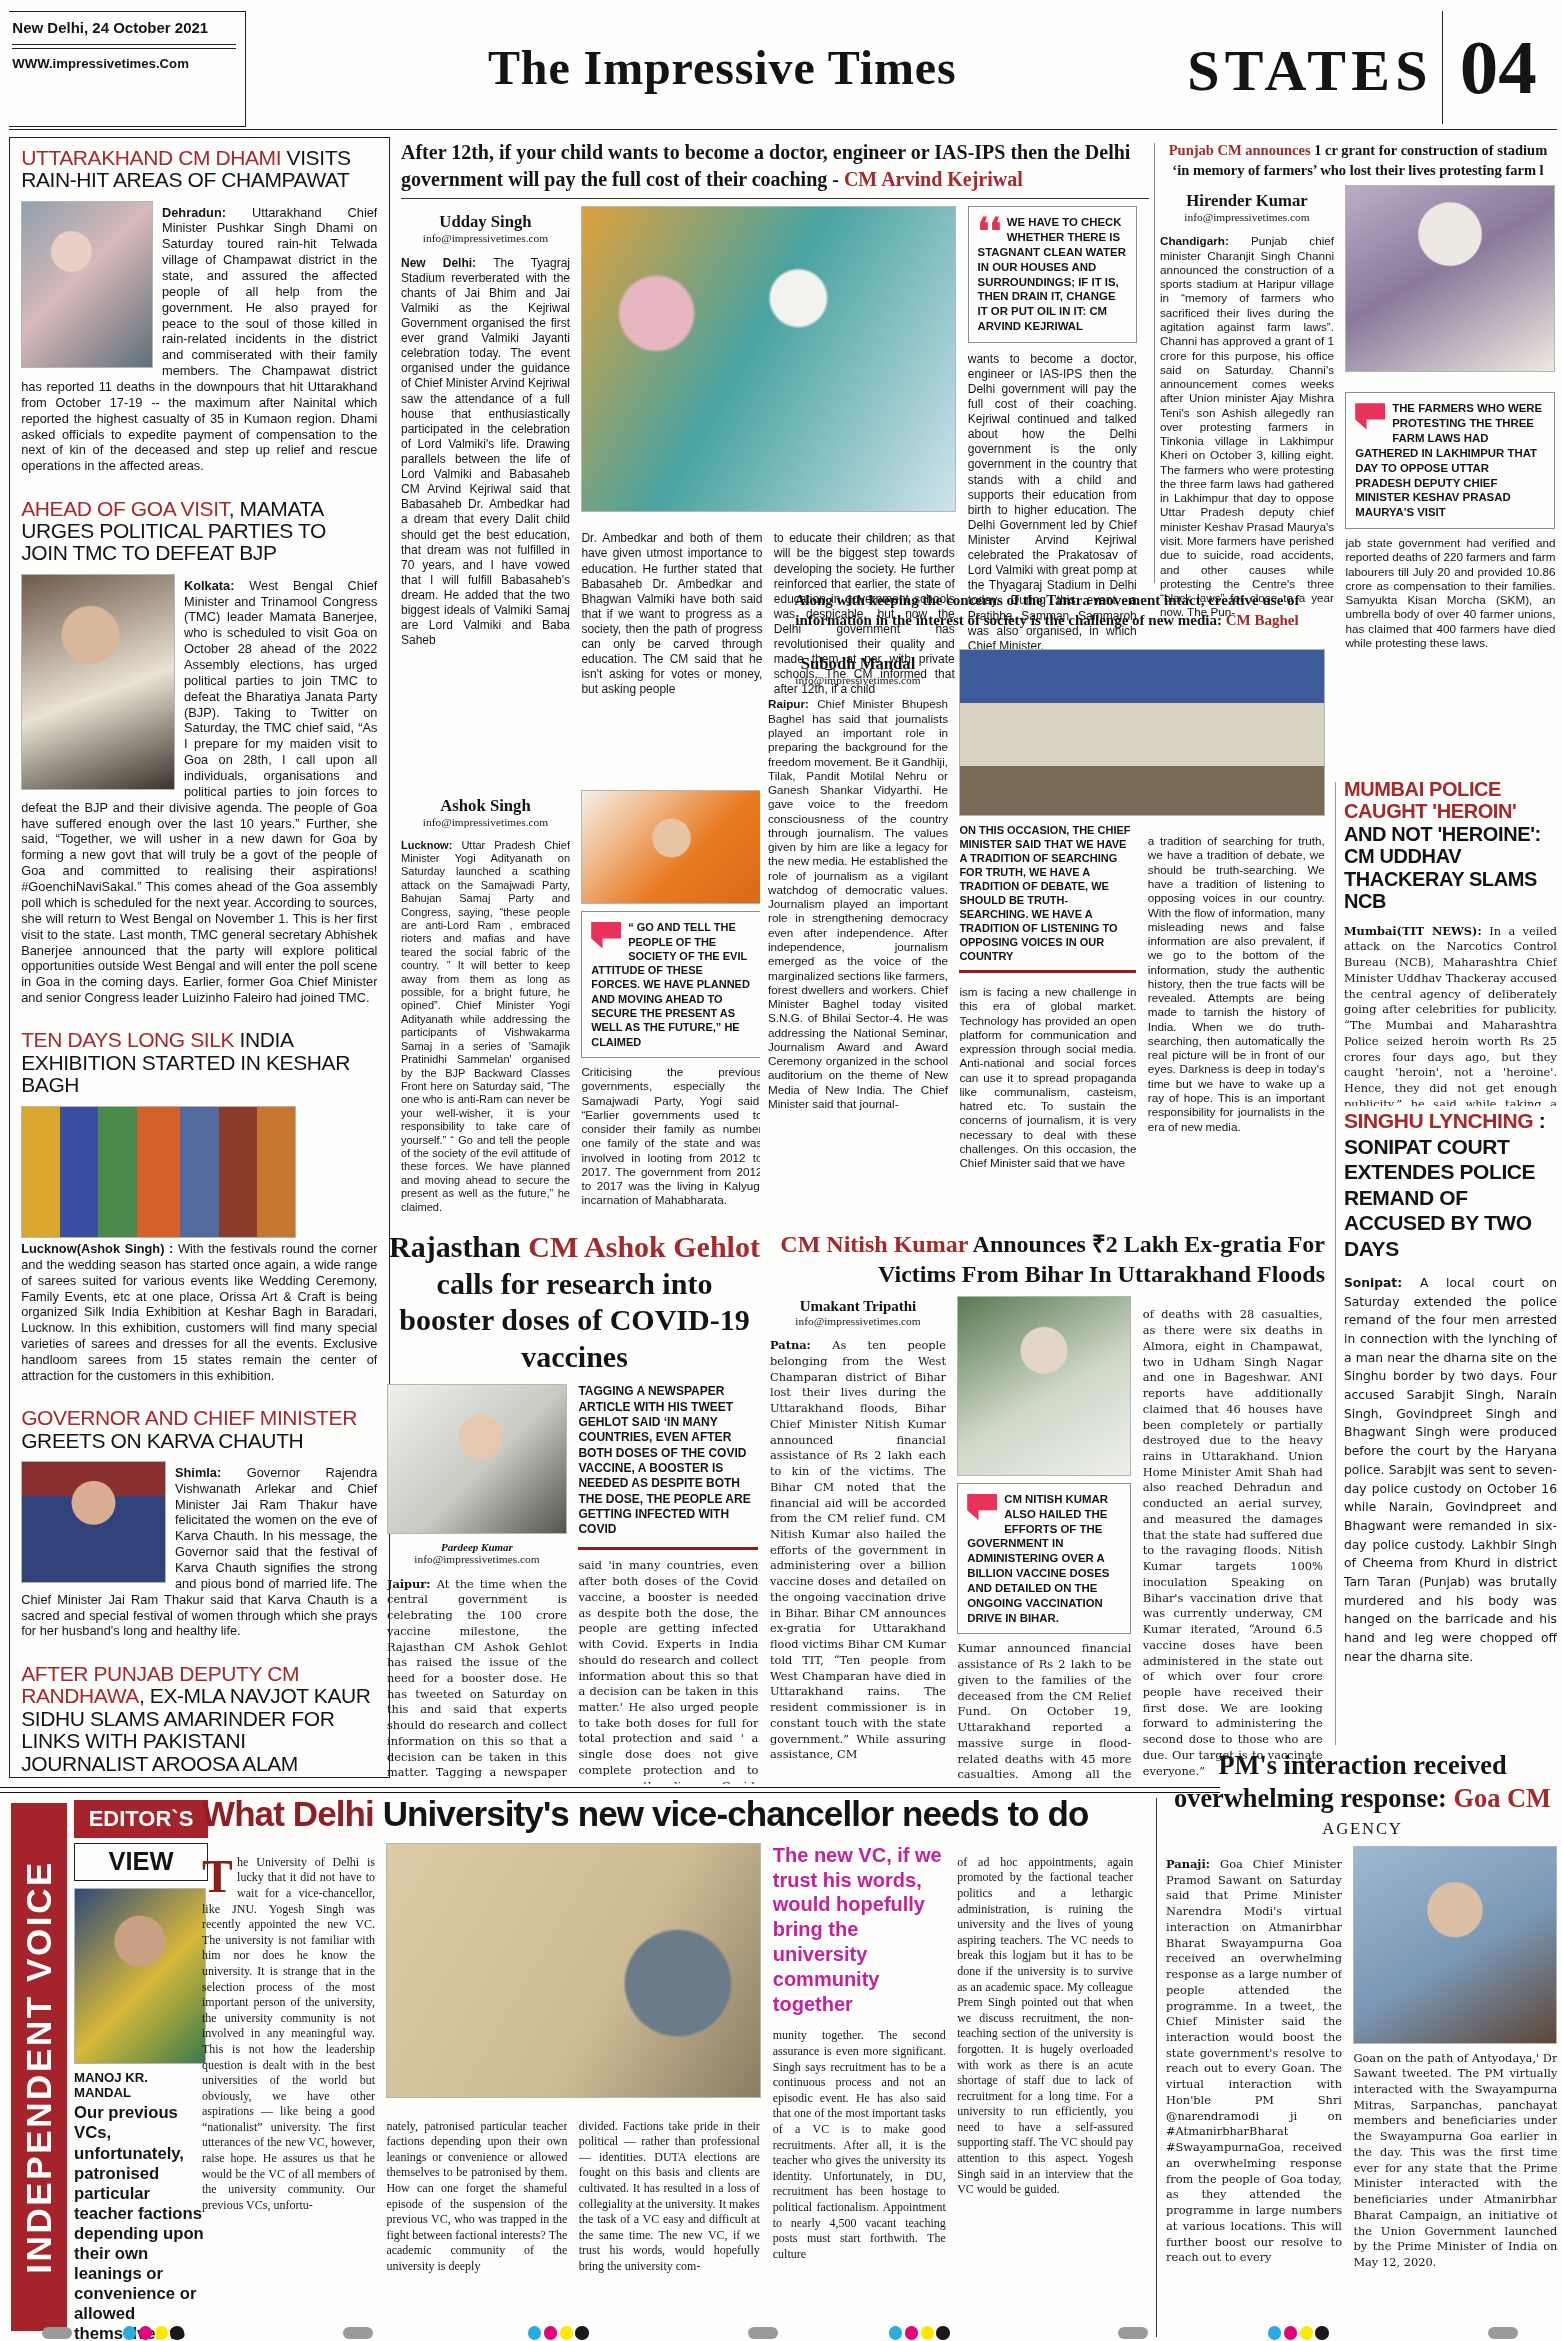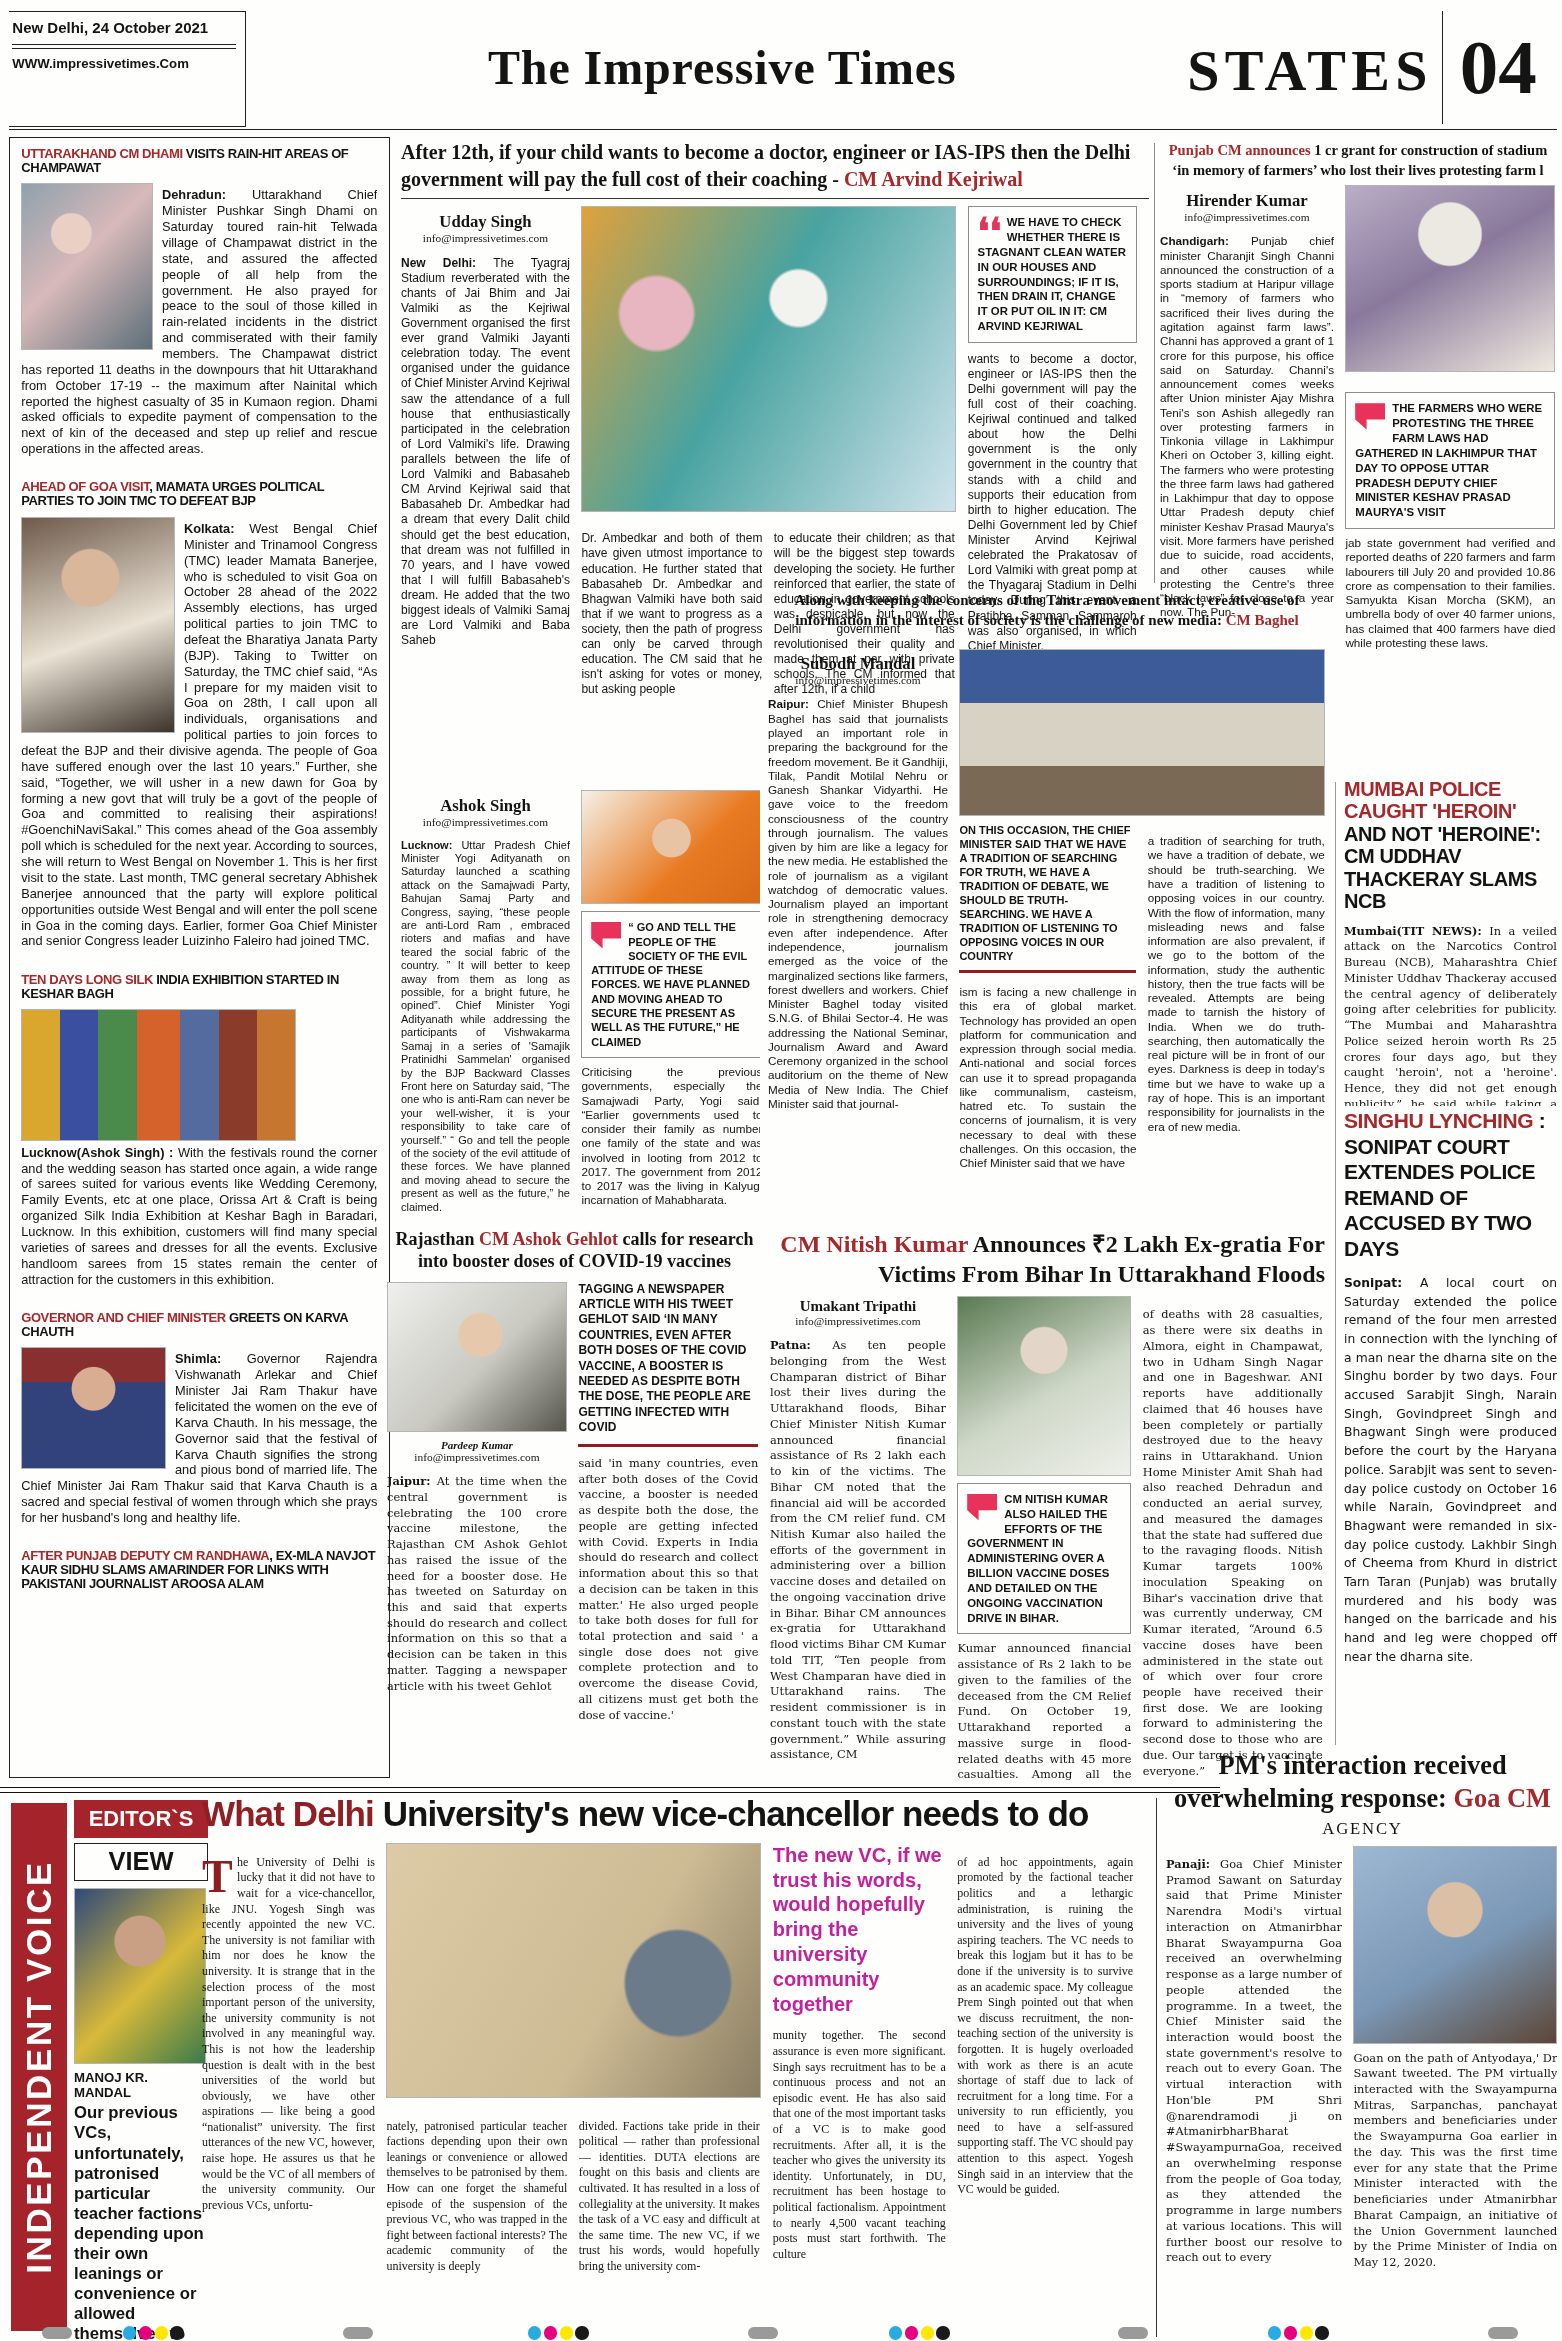--- a/index.html
+++ b/index.html
@@ -15,21 +15,21 @@
   .dateline{font-weight:bold;font-size:15px;}
   .dblrule{height:3.5px;border-top:1.3px solid #222;border-bottom:1.3px solid #222;margin:8px 0 7px 0;}
   .website{font-weight:bold;font-size:13.2px;}
   .masthead{position:absolute;left:379px;top:35px;width:669px;text-align:center;font-family:"Liberation Serif",serif;font-weight:bold;font-size:48px;letter-spacing:0.9px;}
   .states{position:absolute;left:1153px;top:32px;width:271px;text-align:right;font-family:"Liberation Serif",serif;font-weight:600;font-size:58px;letter-spacing:5.3px;}
   .pgnum{position:absolute;left:1433px;top:5.3px;width:111px;height:113px;border-left:1.8px solid #222;text-align:center;font-family:"Liberation Serif",serif;font-weight:bold;font-size:77px;line-height:113px;}
   #headrule{left:8.8px;top:129px;width:1548px;height:0;border-top:1.8px solid #222;}
   
   #leftbox{left:8.8px;top:137px;width:381px;height:1641px;border:1.8px solid #222;padding:8.8px 11.4px;box-sizing:border-box;}
   .lart{margin-bottom:10.6px;overflow:hidden;}
-  .lh{font-size:13px;line-height:1.07;font-weight:bold;letter-spacing:-0.4px;margin:0 0 6.2px 0;}
+  .lh{font-size:21px;line-height:1.07;font-weight:normal;letter-spacing:-0.4px;margin:0 0 6.2px 0;}
   .lbody{font-size:12.8px;line-height:1.24;text-align:justify;}
   .ph{border:0.9px solid #b5b5b5;box-sizing:border-box;}
   .fl{float:left;margin:2.6px 8.8px 3.5px 0;}
   
   .ph-dhami{width:132px;height:167px;background:radial-gradient(circle at 38% 30%,#e9cfc4 0 14%,rgba(0,0,0,0) 15%),linear-gradient(135deg,#8fa1ad 0%,#d8b9b9 45%,#5d6f7a 100%);}
   .ph-mamata{width:154px;height:216px;background:radial-gradient(circle at 45% 28%,#d9b79b 0 16%,rgba(0,0,0,0) 17%),linear-gradient(160deg,#6e5a4b 0%,#eae2d4 55%,#3c332b 100%);}
   .ph-silk{width:275px;height:132px;background:linear-gradient(90deg,#d9a62e 0 14%,#3b4fa0 14% 28%,#4a8a4a 28% 42%,#d4622a 42% 58%,#536b9e 58% 72%,#8a3b2a 72% 86%,#c7762f 86% 100%);}
   .ph-karva{width:145px;height:122px;background:radial-gradient(circle at 50% 34%,#d8ad91 0 20%,rgba(0,0,0,0) 21%),linear-gradient(180deg,#8a2f2f 0 28%,#32427a 28% 100%);}
   .ph-kejriwal{width:375px;height:306px;background:radial-gradient(circle at 20% 35%,#e8b6c0 0 10%,rgba(0,0,0,0) 11%),radial-gradient(circle at 58% 30%,#f2f2ee 0 9%,rgba(0,0,0,0) 10%),linear-gradient(120deg,#e0a13c 0%,#49a3a0 45%,#cfe3ec 100%);}
   .ph-channi{width:210px;height:187px;background:radial-gradient(circle at 50% 26%,#ece8e2 0 18%,rgba(0,0,0,0) 19%),linear-gradient(150deg,#b9aec6 0%,#8a799c 45%,#efe9df 100%);}
@@ -214,21 +214,21 @@
     <h2 style="font-size:20px;line-height:1.12;font-weight:bold;margin:0 0 7px 0;letter-spacing:-0.4px;"><span class="red">MUMBAI POLICE CAUGHT 'HEROIN'</span><span> AND NOT 'HEROINE': CM UDDHAV THACKERAY SLAMS NCB</span></h2>
     <p class="serifbody"><span class="lead">Mumbai(TIT NEWS): </span><span>In a veiled attack on the Narcotics Control Bureau (NCB), Maharashtra Chief Minister Uddhav Thackeray accused the central agency of deliberately going after celebrities for publicity. “The Mumbai and Maharashtra Police seized heroin worth Rs 25 crores four days ago, but they caught 'heroin', not a 'heroine'. Hence, they did not get enough publicity,” he said while taking a swipe at the NCB over the recent Mumbai drug bust. Uddhav Thackeray made the statement while inaugurating the State of the Art Forensic Lab in Mumbai's Pune and Nagpur via video conferencing.</span></p>
   </div>
 
   <div class="abs" style="left:1344px;top:1108px;width:213px;height:637px;">
     <h2 style="font-size:21px;line-height:1.22;font-weight:bold;margin:0 0 8.8px 0;letter-spacing:-0.4px;"><span class="red">SINGHU LYNCHING</span><span> : SONIPAT COURT EXTENDES POLICE REMAND OF ACCUSED BY TWO DAYS</span></h2>
     <p style="font-family:'DejaVu Sans',sans-serif;font-size:12.3px;line-height:1.52;text-align:justify;"><span class="lead">Sonipat: </span><span>A local court on Saturday extended the police remand of the four men arrested in connection with the lynching of a man near the dharna site on the Singhu border by two days. Four accused Sarabjit Singh, Narain Singh, Govindpreet Singh and Bhagwant Singh were produced before the court by the Haryana police. Sarabjit was sent to seven-day police custody on October 16 while Narain, Govindpreet and Bhagwant were remanded in six-day police custody. Lakhbir Singh of Cheema from Khurd in district Tarn Taran (Punjab) was brutally murdered and his body was hanged on the barricade and his hand and leg were chopped off near the dharna site.</span></p>
   </div>
 
   <div class="abs" style="left:387px;top:1229px;width:375px;height:555px;">
-    <h1 class="hl-serif" style="font-size:18px;line-height:1.22;text-align:center;"><span>Rajasthan </span><span class="red">CM Ashok Gehlot</span><span> calls for research into booster doses of COVID-19 vaccines</span></h1>
+    <h1 class="hl-serif" style="font-size:30px;line-height:1.22;text-align:center;"><span>Rajasthan </span><span class="red">CM Ashok Gehlot</span><span> calls for research into booster doses of COVID-19 vaccines</span></h1>
     <div class="row" style="margin-top:8.8px;">
       <div class="col" style="width:180px;">
         <div class="ph ph-gehlot"></div>
         <div class="byline" style="margin:7px 0;">
             <div class="byname" style="font-size:11px;font-style:italic;">Pardeep Kumar</div>
             <div class="byemail">info@impressivetimes.com</div>
           </div>
         <p class="serifbody"><span class="lead">Jaipur: </span><span>At the time when the central government is celebrating the 100 crore vaccine milestone, the Rajasthan CM Ashok Gehlot has raised the issue of the need for a booster dose. He has tweeted on Saturday on this and said that experts should do research and collect information on this so that a decision can be taken in this matter. Tagging a newspaper article with his tweet Gehlot</span></p>
       </div>
       <div class="col" style="width:180px;">

